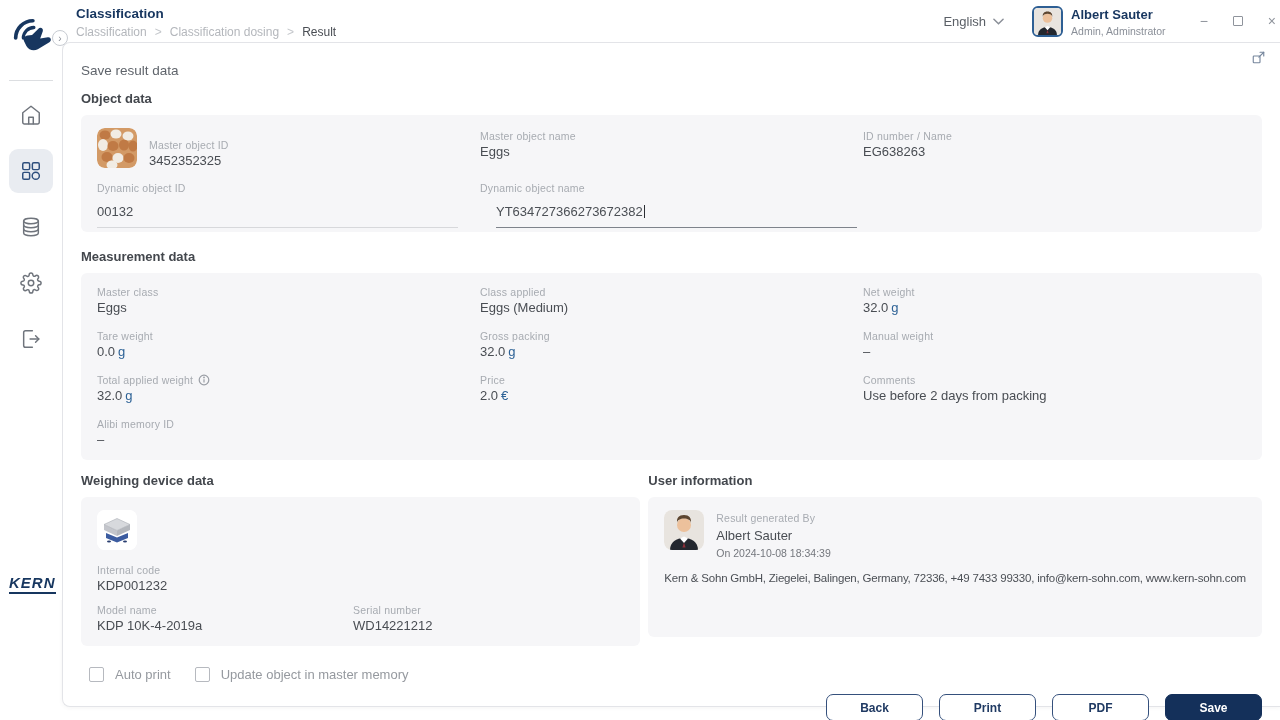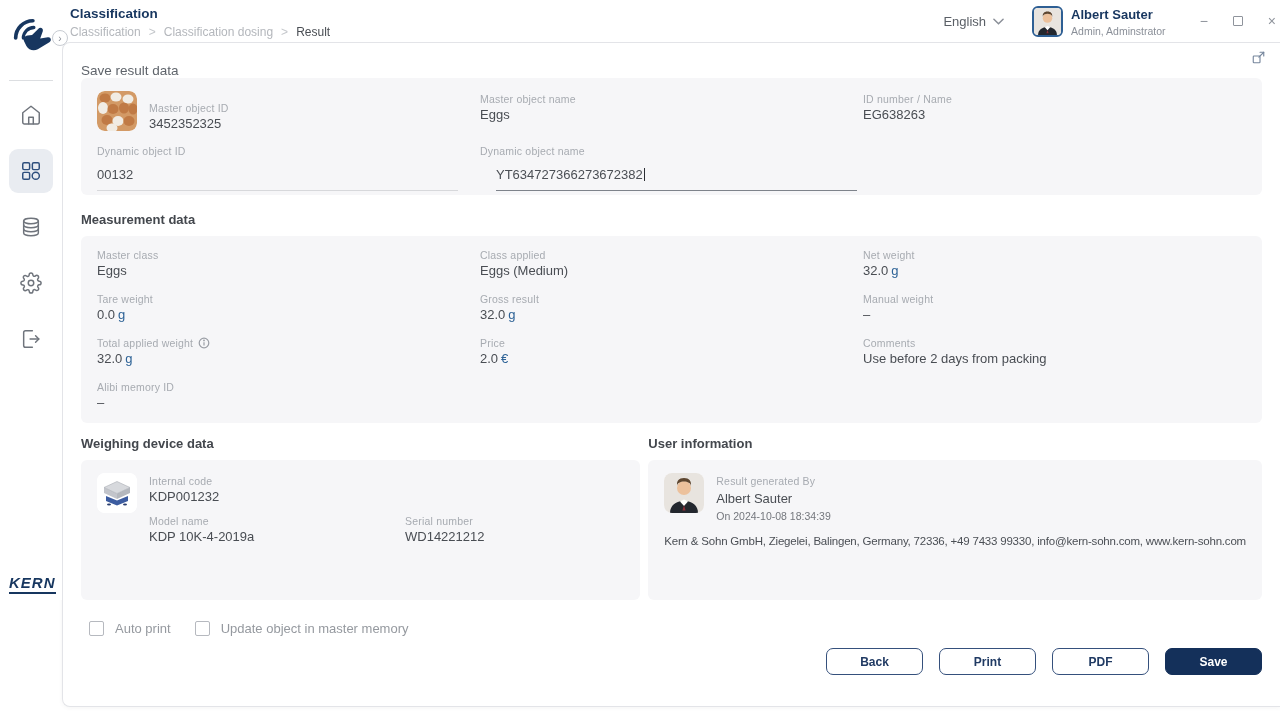--- a/index.html
+++ b/index.html
@@ -12,21 +12,21 @@
   .sidebar { position:absolute; left:0; top:0; width:62px; height:600px; background:#fff; z-index:5; }
   .logo-wrap { width:62px; height:78px; display:flex; align-items:center; justify-content:center; }
   .logo-divider { margin:2px 9px 0 9px; border:none; border-top:1px solid #dcdee1; }
   .nav { display:flex; flex-direction:column; align-items:center; gap:12px; margin-top:12px; }
   .nav-item { width:44px; height:44px; border-radius:9px; display:flex; align-items:center; justify-content:center; color:#6f747c; cursor:pointer; background:transparent; border:none; }
   .nav-item.active { background:#e9ecf1; color:#2e4f7d; }
   .nav-item svg { width:22px; height:22px; stroke:currentColor; fill:none; stroke-width:1.6; stroke-linecap:round; stroke-linejoin:round; }
   .sidebar-toggle { position:absolute; left:52px; top:30px; width:16px; height:16px; border-radius:50%; background:#fff; border:1px solid #c8ccd2; color:#8a8f98; font-size:10px; line-height:13px; text-align:center; z-index:9; cursor:pointer; }
   .brand { position:absolute; left:9px; bottom:6px; font-style:italic; font-weight:bold; font-size:15px; letter-spacing:1px; color:#17365f; border-bottom:2px solid #17365f; padding-bottom:1px; }
   
-  .header { position:absolute; left:56px; top:0; right:0; height:42px; background:#fff; display:flex; align-items:center; z-index:4; }
+  .header { position:absolute; left:62px; top:0; right:0; height:42px; background:#fff; display:flex; align-items:center; z-index:4; }
   .header-left { padding-left:14px; }
   .app-title { font-size:13.5px; font-weight:bold; color:#17365f; margin-top:2px; }
   .breadcrumb { font-size:12px; color:#b4b7bc; margin-top:4px; display:flex; gap:8px; }
   .breadcrumb .crumb { cursor:pointer; }
   .breadcrumb .sep { color:#c4c7cb; }
   .breadcrumb .current { color:#4a4e54; }
   .header-right { margin-left:auto; display:flex; align-items:center; gap:14px; padding-right:2px; }
   .lang { display:flex; align-items:center; gap:7px; font-size:13px; color:#5a5f66; cursor:pointer; background:none; border:none; font-family:inherit; }
   .lang svg { width:11px; height:7px; stroke:#8a8f98; fill:none; stroke-width:1.6; stroke-linecap:round; }
   .user-chip { display:flex; align-items:center; gap:8px; margin-left:14px; }
@@ -61,21 +61,21 @@
   .input-cell { padding-right:14px; }
   .input-line { border-bottom:1px solid #d7d8db; padding:6px 0 8px; font-size:13px; color:#4b4f55; margin-top:4px; width:calc(100% - 8px); cursor:text; min-height:27px; }
   .input-line.focused { border-bottom-color:#7e838b;margin-left:16px; }
   .caret { display:inline-block; width:1px; height:13px; background:#2b2e33; vertical-align:-2px; margin-left:1px; }
   
   .meas-card { padding:13px 16px; display:grid; grid-template-columns:repeat(3,1fr); row-gap:15px; }
   
   .split { display:flex; gap:8px; }
   .split > div { flex:1; }
   .dev-card, .usr-card { min-height:140px; padding:13px 16px; }
-  .dev-row { display:flex; gap:12px; }
+  .dev-row { display:flex; gap:12px;flex-direction:column; }
   .dev-fields { flex:1; display:flex; flex-direction:column; gap:11px; }
   .dev-sub { display:flex; }
   .dev-sub .f1 { width:256px; }
   .usr-row { display:flex; gap:12px; }
   .usr-meta { display:flex; flex-direction:column; gap:4px; }
   .usr-meta .u2-name { font-size:13px; color:#494d53; }
   .usr-meta .u2-date { font-size:10.5px; color:#74777d; }
   .company-line { margin-top:13px; font-size:11.5px; letter-spacing:-.2px; color:#4b4f55; white-space:nowrap; overflow:hidden; }
   
   .options-row { display:flex; align-items:center; gap:24px; margin:16px 0 0 8px; height:24px; }
@@ -186,20 +186,21 @@
   <button class="expand-btn">
     <svg viewBox="0 0 20 20">
       <rect x="3" y="8" width="9" height="9" rx="1"></rect>
       <polyline points="12 3 17 3 17 8"></polyline>
       <line x1="17" y1="3" x2="10.5" y2="9.5"></line>
     </svg>
   </button>
 
   <div class="page-title">Save result data</div>
 
+  <h2 class="section-h h-obj">Object data</h2>
   <section class="card obj-card">
     <div class="obj-first">
       <span class="thumb">
         <svg viewBox="0 0 40 40">
           <rect width="40" height="40" rx="7" fill="#d39a66"></rect>
           <ellipse cx="8" cy="7" rx="5.5" ry="4.5" fill="#c07a45"></ellipse>
           <ellipse cx="19" cy="6" rx="5.5" ry="4.5" fill="#f1ece4"></ellipse>
           <ellipse cx="31" cy="8" rx="5.5" ry="4.5" fill="#f1ece4"></ellipse>
           <ellipse cx="6" cy="17" rx="5" ry="6" fill="#f1ece4"></ellipse>
           <ellipse cx="16" cy="18" rx="5.5" ry="5" fill="#c07a45"></ellipse>
@@ -266,21 +267,21 @@
       <div class="fvalue"><span>32.0</span><span class="unit">g</span></div>
     </div>
     <div>
       <div class="flabel">
           <span>Tare weight</span>
         </div>
       <div class="fvalue"><span>0.0</span><span class="unit">g</span></div>
     </div>
     <div>
       <div class="flabel">
-          <span>Gross result</span>
+          <span>Gross packing</span>
         </div>
       <div class="fvalue"><span>32.0</span><span class="unit">g</span></div>
     </div>
     <div>
       <div class="flabel">
           <span>Manual weight</span>
         </div>
       <div class="fvalue"><span>–</span><span class="unit"></span></div>
     </div>
     <div>

